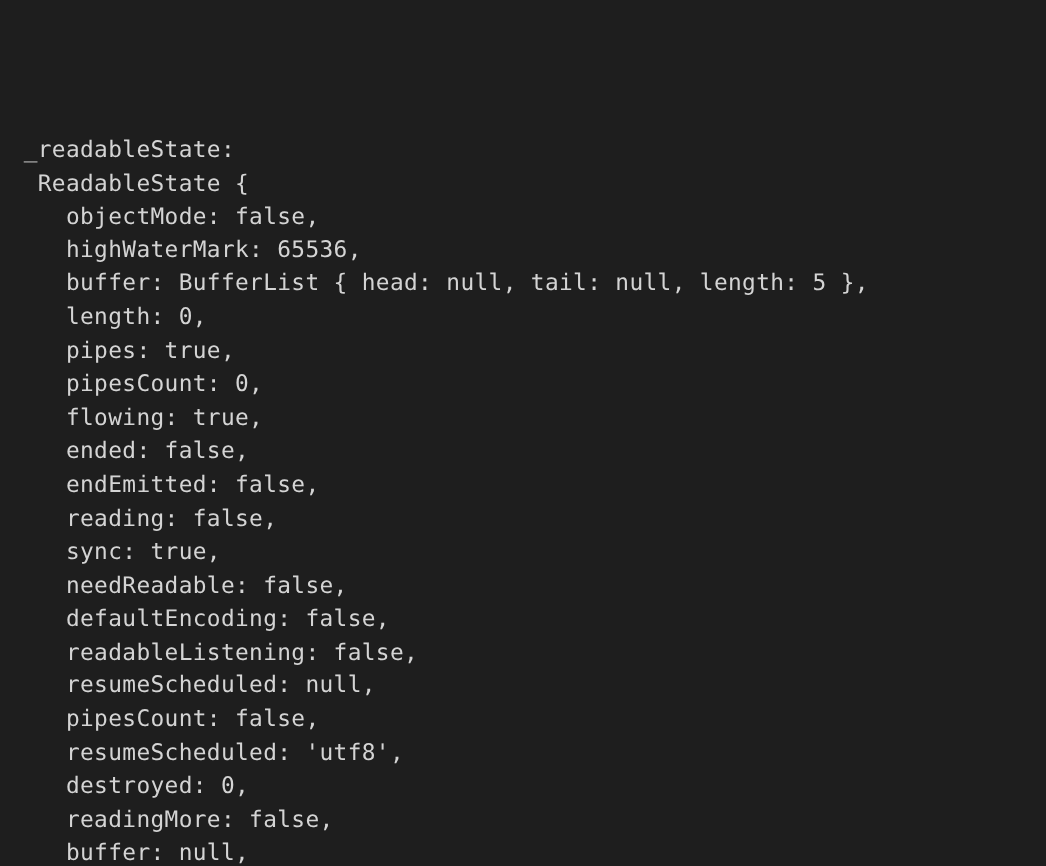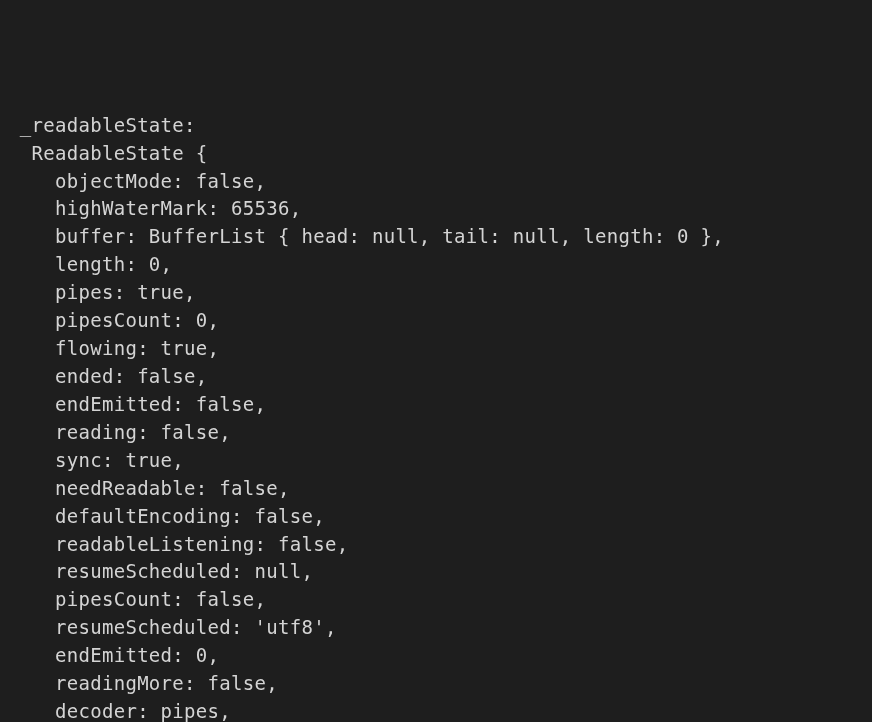--- a/index.html
+++ b/index.html
@@ -24,37 +24,37 @@
   </style>
 </head>
 <body>
 
 
 
 <pre class="code-block"><span> _readableState:</span>
 <span>  ReadableState {</span>
 <span>    objectMode: false,</span>
 <span>    highWaterMark: 65536,</span>
-<span>    buffer: BufferList { head: null, tail: null, length: 0 },</span>
+<span>    buffer: BufferList { head: null, tail: null, length: 5 },</span>
 <span>    length: 0,</span>
 <span>    pipes: true,</span>
 <span>    pipesCount: 0,</span>
 <span>    flowing: true,</span>
 <span>    ended: false,</span>
 <span>    endEmitted: false,</span>
 <span>    reading: false,</span>
 <span>    sync: true,</span>
 <span>    needReadable: false,</span>
 <span>    defaultEncoding: false,</span>
 <span>    readableListening: false,</span>
 <span>    resumeScheduled: null,</span>
 <span>    pipesCount: false,</span>
 <span>    resumeScheduled: 'utf8',</span>
-<span>    endEmitted: 0,</span>
+<span>    destroyed: 0,</span>
 <span>    readingMore: false,</span>
-<span>    decoder: pipes,</span>
+<span>    buffer: null,</span>
 
 
 
 </pre>
 
 
 
 
 </body></html>

